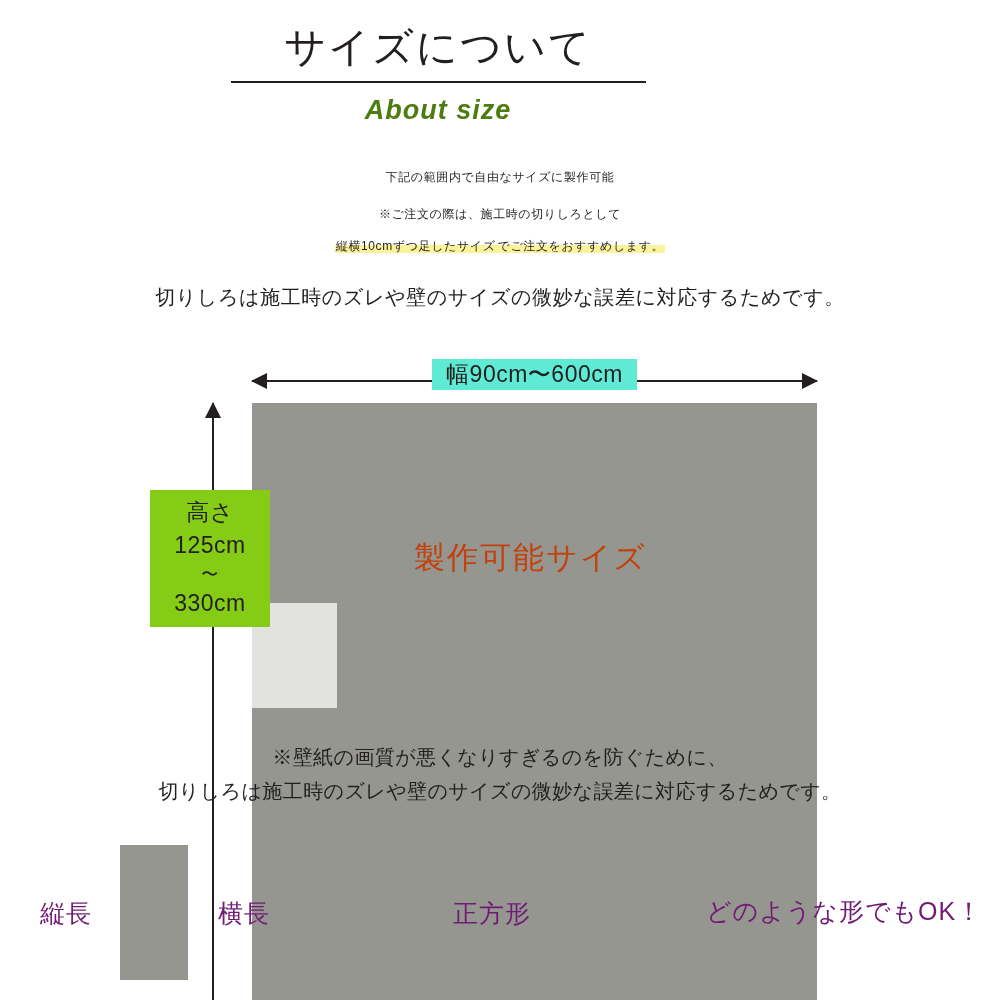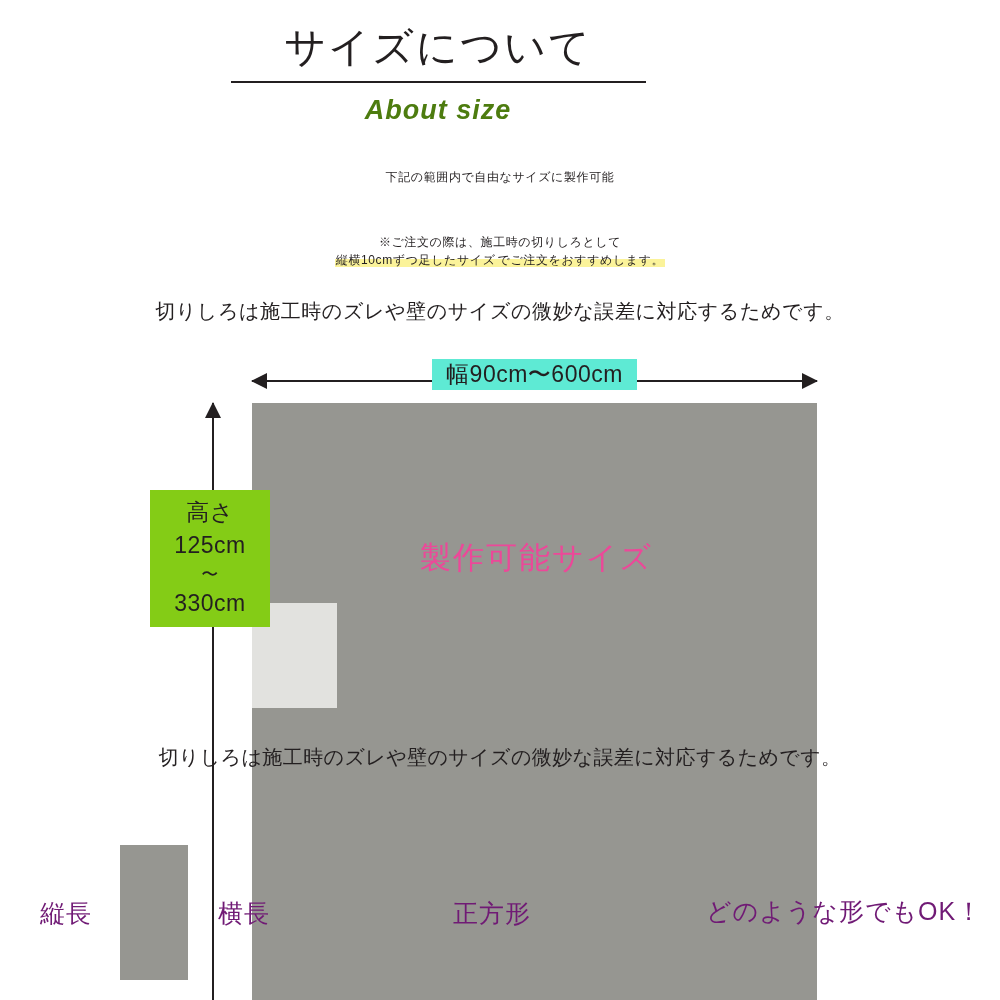--- a/index.html
+++ b/index.html
@@ -58,22 +58,22 @@
     top: 168px;
     width: 1000px;
     text-align: center;
   }
   .intro .line {
     font-size: 12px;
     line-height: 1.55;
     letter-spacing: 0.6px;
     color: #231f20;
   }
-  .intro .line.sp-1 { margin-top: 46px; }
-  .intro .line.sp-2 { margin-top: 0; }
+  .intro .line.sp-1 { margin-top: 18px; }
+  .intro .line.sp-2 { margin-top: 14px; }
   .intro .line.sp-3 { margin-top: 26px; font-size: 20px; }
   .hl {
     background: linear-gradient(to top, #fbf39a 58%, rgba(251,243,154,0) 58%);
     padding: 0 1px;
   }
 
   
   .diagram {
     position: absolute;
     left: 0;
@@ -92,30 +92,30 @@
   .rect-inner {
     position: absolute;
     left: 252px;
     top: 248px;
     width: 85px;
     height: 105px;
     background: #e2e2df;
   }
   .rect-label {
     position: absolute;
-    left: 254px;
+    left: 248px;
     top: 48px;
     width: 565px;
     height: 310px;
     display: flex;
     align-items: center;
     justify-content: center;
     font-size: 31px;
     letter-spacing: 2px;
-    color: #ec4899;
+    color: #c2410c;
     font-weight: 400;
   }
 
   
   .w-arrow {
     position: absolute;
     left: 252px;
     top: 18px;
     width: 565px;
     height: 16px;
@@ -276,20 +276,21 @@
     </div>
     <div class="h-label">
       <div>高さ</div>
       <div>125cm</div>
       <div class="tilde">〜</div>
       <div>330cm</div>
     </div>
   </div>
 
   <div class="note">
+    <div class="line">※壁紙の画質が悪くなりすぎるのを防ぐために、</div>
     <div class="line">切りしろは施工時のズレや壁のサイズの微妙な誤差に対応するためです。</div>
   </div>
 
   <div class="shapes-row">
     <div class="shape-label lbl-tate">縦長</div>
     <div class="swatch sw-tate"></div>
 
     <div class="shape-label lbl-yoko">横長</div>
     <div class="swatch sw-yoko"></div>
 

